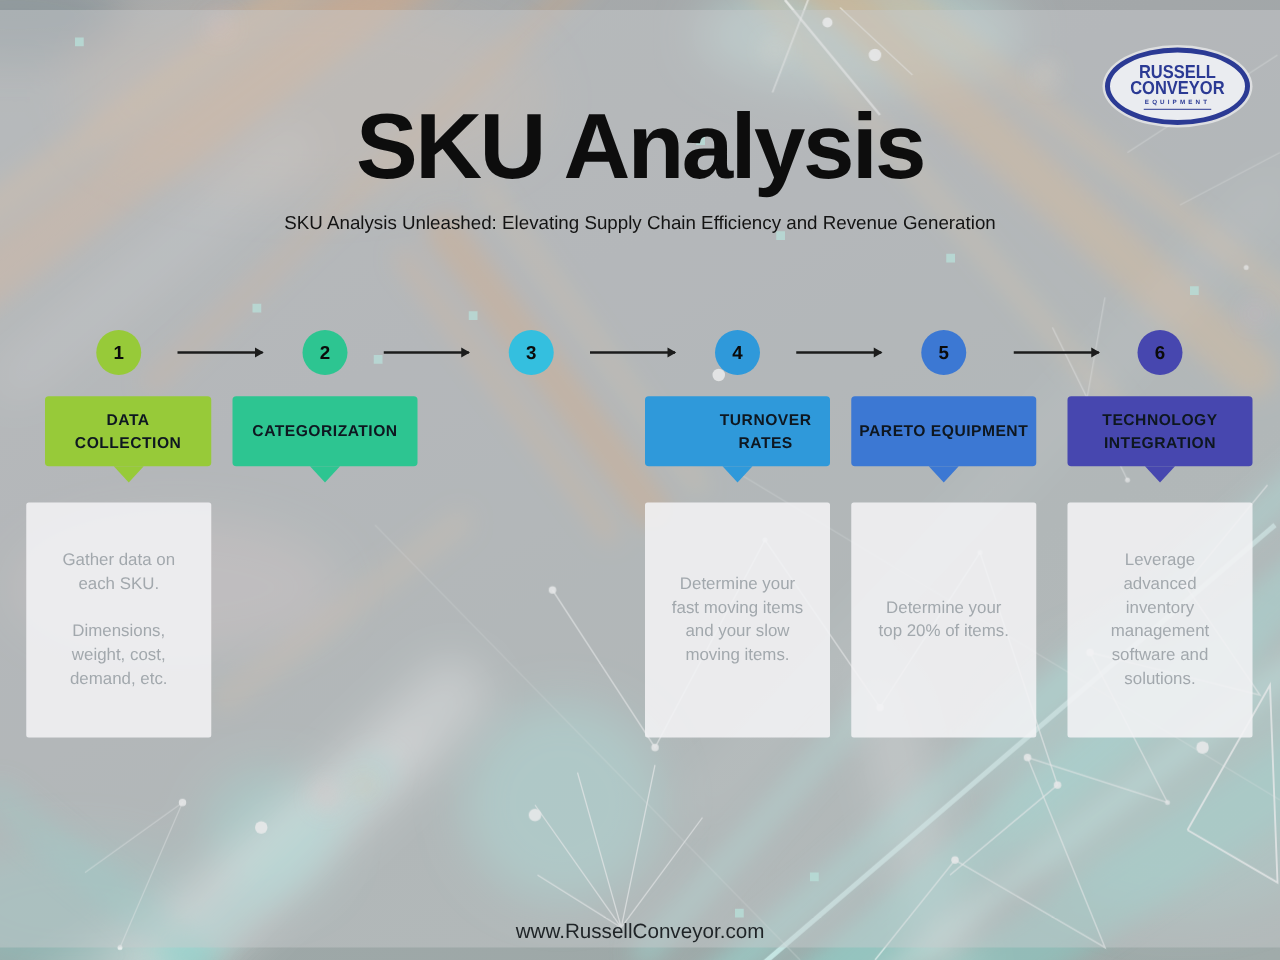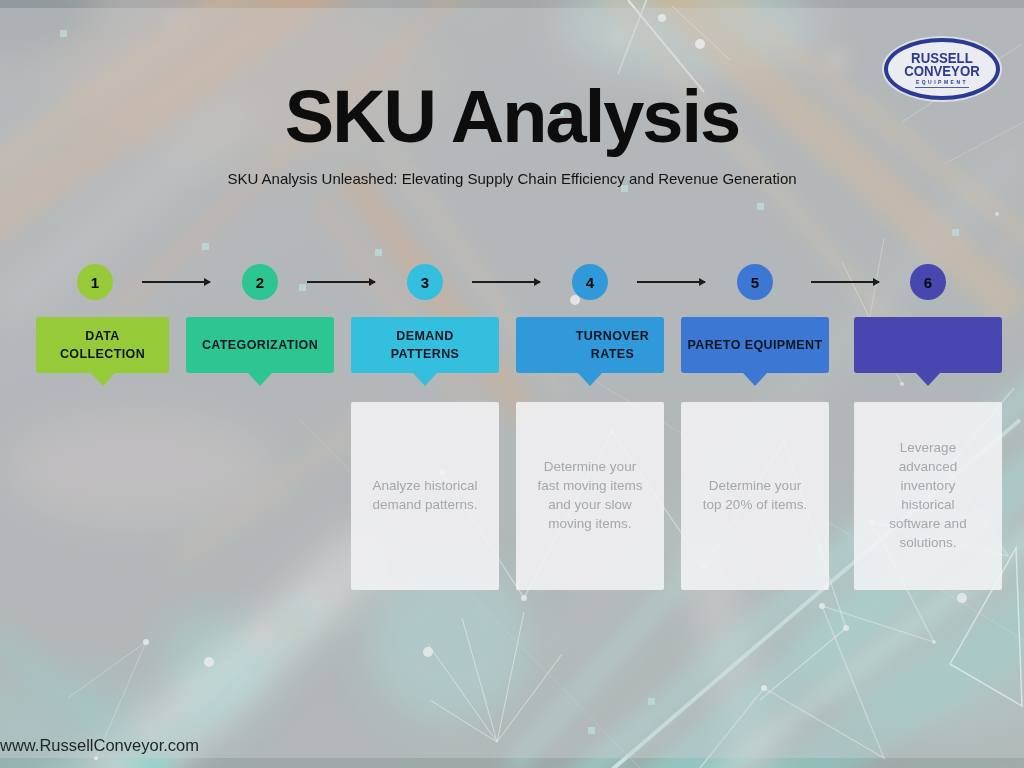--- a/index.html
+++ b/index.html
@@ -45,21 +45,21 @@
     display:flex;align-items:center;justify-content:center;text-align:center;
     padding:10px 8px;}
   .desc-text{font-size:13.5px;line-height:1.4;color:#a2a8ad;white-space:pre-line;}
 
   
   .arrow{position:absolute;top:281px;width:68px;height:1.5px;background:#1c1c1c;}
   .arrow::after{content:'';position:absolute;right:-1px;top:-3.5px;width:0;height:0;
     border-left:7px solid #1c1c1c;border-top:4px solid transparent;border-bottom:4px solid transparent;}
   .a1{left:142px}.a2{left:307px}.a3{left:472px}.a4{left:637px}.a5{left:811px}
 
-  .footer{position:absolute;left:0;right:0;top:736px;text-align:left;
+  .footer{position:absolute;left:0;right:0;top:736px;text-align:center;
     font-size:16.5px;color:#1f2427;}
 </style>
 </head>
 <body>
 
 <div id="canvas">
 
   <svg id="bg-art" width="1024" height="768" viewBox="0 0 1024 768">
     <defs>
       <filter id="f1" x="-60%" y="-60%" width="220%" height="220%">
@@ -202,45 +202,44 @@
 
     <div class="col col1">
       <div class="circle" style="background-color: rgb(151, 202, 57);">
           <span>1</span>
         </div>
       <div class="hdr" style="background-color: rgb(151, 202, 57); margin-left: 15px;">
         <span class="hdr-label">DATA
 COLLECTION</span>
         <span class="tail" style="border-top-color: rgb(151, 202, 57);"></span>
       </div>
+      <div class="desc">
+        <span class="desc-text">Gather data on
+each SKU.
+
+Dimensions,
+weight, cost,
+demand, etc.</span>
+      </div>
     </div>
 
     <div class="col col2">
       <div class="circle" style="background-color: rgb(45, 197, 145);">
           <span>2</span>
         </div>
       <div class="hdr" style="background-color: rgb(45, 197, 145);">
         <span class="hdr-label">CATEGORIZATION</span>
         <span class="tail" style="border-top-color: rgb(45, 197, 145);"></span>
       </div>
     </div>
 
     <div class="col col3">
       <div class="circle" style="background-color: rgb(52, 191, 223);">
           <span>3</span>
         </div>
-      <div class="hdr" style="background-color: rgb(52, 191, 223);">
-        <span class="hdr-label">DEMAND
-PATTERNS</span>
-        <span class="tail" style="border-top-color: rgb(52, 191, 223);"></span>
-      </div>
-      <div class="desc">
-        <span class="desc-text">Analyze historical
-demand patterns.</span>
-      </div>
     </div>
 
     <div class="col col4">
       <div class="circle" style="background-color: rgb(47, 153, 218);">
           <span>4</span>
         </div>
       <div class="hdr" style="background-color: rgb(47, 153, 218); padding-left: 45px;">
         <span class="hdr-label">TURNOVER RATES</span>
         <span class="tail" style="border-top-color: rgb(47, 153, 218);"></span>
       </div>
@@ -264,27 +263,29 @@
         <span class="desc-text">Determine your
 top 20% of items.</span>
       </div>
     </div>
 
     <div class="col col6">
       <div class="circle" style="background-color: rgb(71, 71, 175);">
           <span>6</span>
         </div>
       <div class="hdr" style="background-color: rgb(71, 71, 175);">
+        <span class="hdr-label">TECHNOLOGY
+INTEGRATION</span>
         <span class="tail" style="border-top-color: rgb(71, 71, 175);"></span>
       </div>
       <div class="desc">
         <span class="desc-text">Leverage
 advanced
 inventory
-historical
+management
 software and
 solutions.</span>
       </div>
     </div>
 
     <div class="footer">www.RussellConveyor.com</div>
   </div>
 </div>
 
 </body></html>

